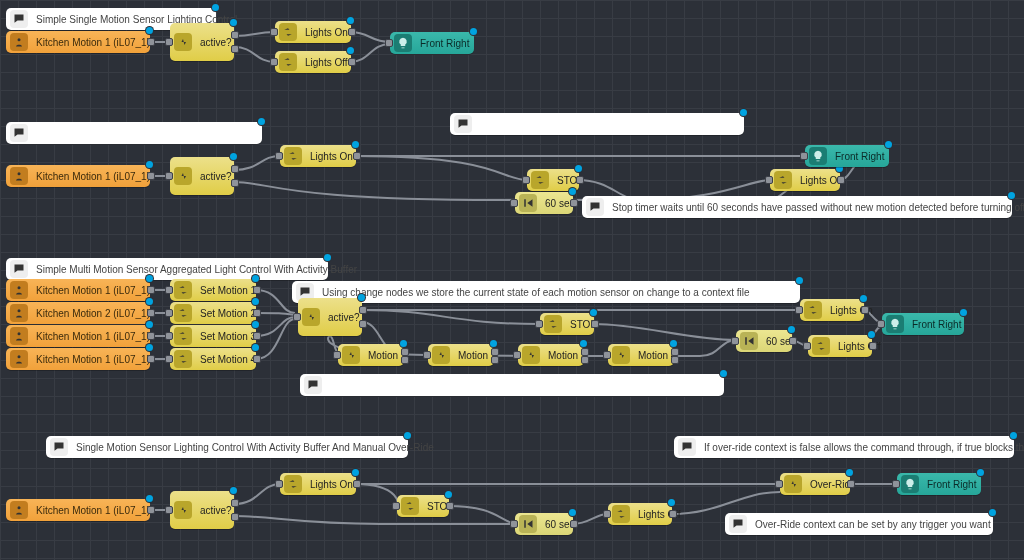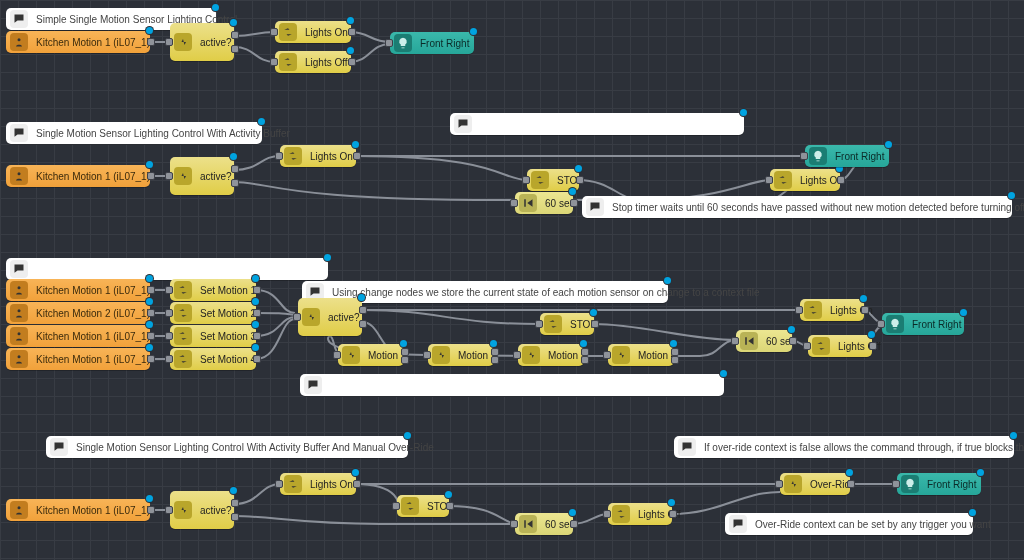--- a/index.html
+++ b/index.html
@@ -184,21 +184,20 @@
   <span class="port" style="left:-5px;top:7px"></span>
   <span class="changed"></span>
 </div>
 
 <div class="node comment" style="left:6px;top:122px;width:256px">
   <span class="ic">
       <svg viewBox="0 0 16 16">
         <path d="M2 2h12v8H6l-4 3V2z"></path>
       </svg>
     </span>
-  <span class="lbl">Single Motion Sensor Lighting Control With Activity Buffer</span>
   <span class="changed"></span>
 </div>
 
 <div class="node comment" style="left:450px;top:113px;width:294px">
   <span class="ic">
       <svg viewBox="0 0 16 16">
         <path d="M2 2h12v8H6l-4 3V2z"></path>
       </svg>
     </span>
   <span class="changed"></span>
@@ -297,20 +296,21 @@
   <span class="lbl">Stop timer waits until 60 seconds have passed without new motion detected before turning off lights</span>
   <span class="changed"></span>
 </div>
 
 <div class="node comment" style="left:6px;top:258px;width:322px">
   <span class="ic">
       <svg viewBox="0 0 16 16">
         <path d="M2 2h12v8H6l-4 3V2z"></path>
       </svg>
     </span>
+  <span class="lbl">Simple Multi Motion Sensor Aggregated Light Control With Activity Buffer</span>
   <span class="changed"></span>
 </div>
 
 <div class="node sensor" style="left:6px;top:279px;width:144px">
     <span class="ic">
       <svg viewBox="0 0 16 16">
         <circle cx="8" cy="5" r="2"></circle>
         <path d="M4 14c0-3 8-3 8 0"></path>
       </svg>
     </span>
@@ -390,21 +390,21 @@
       <svg viewBox="0 0 16 16">
         <path d="M3 5h7l-2-2m2 2-2 2M13 11H6l2 2m-2-2 2-2"></path>
       </svg>
     </span>
     <span class="lbl">Set Motion 4</span>
     <span class="port" style="left:-5px;top:7px"></span>
     <span class="port" style="right:-5px;top:7px"></span>
     <span class="changed"></span>
   </div>
 
-<div class="node comment" style="left:302px;top:281px;width:366px">
+<div class="node comment" style="left:292px;top:281px;width:508px">
   <span class="ic">
       <svg viewBox="0 0 16 16">
         <path d="M2 2h12v8H6l-4 3V2z"></path>
       </svg>
     </span>
   <span class="lbl">Using change nodes we store the current state of each motion sensor on change to a context file</span>
   <span class="changed"></span>
 </div>
 
 <div class="node switch switch-tall" style="left:298px;top:298px;width:64px">
@@ -639,21 +639,21 @@
     <span class="ic">
       <svg viewBox="0 0 16 16">
         <path d="M8 1a5 5 0 0 0-3 9v2h6v-2a5 5 0 0 0-3-9zM6 14h4v1H6z"></path>
       </svg>
     </span>
     <span class="lbl">Front Right</span>
     <span class="port" style="left:-5px;top:7px"></span>
     <span class="changed"></span>
   </div>
 
-<div class="node comment" style="left:725px;top:513px;width:248px">
+<div class="node comment" style="left:725px;top:513px;width:268px">
   <span class="ic">
       <svg viewBox="0 0 16 16">
         <path d="M2 2h12v8H6l-4 3V2z"></path>
       </svg>
     </span>
   <span class="lbl">Over-Ride context can be set by any trigger you want</span>
   <span class="changed"></span>
 </div>
 
 </body></html>

